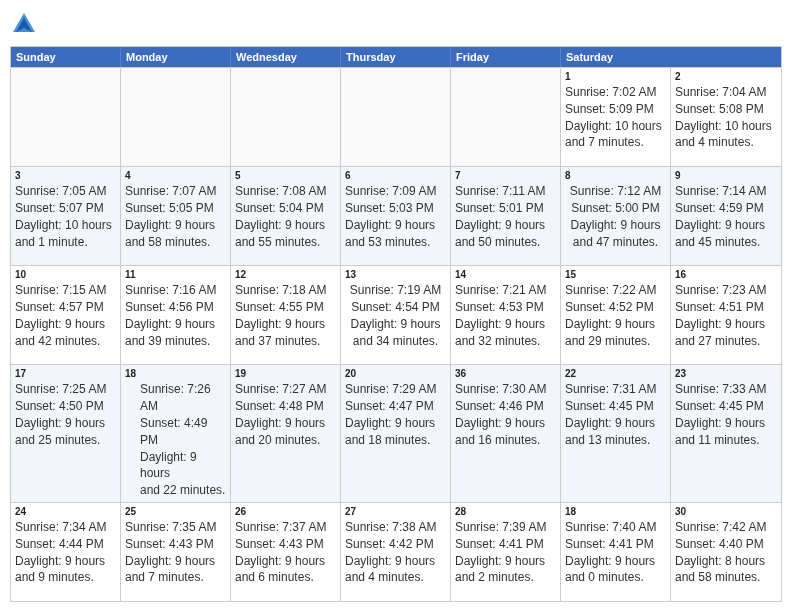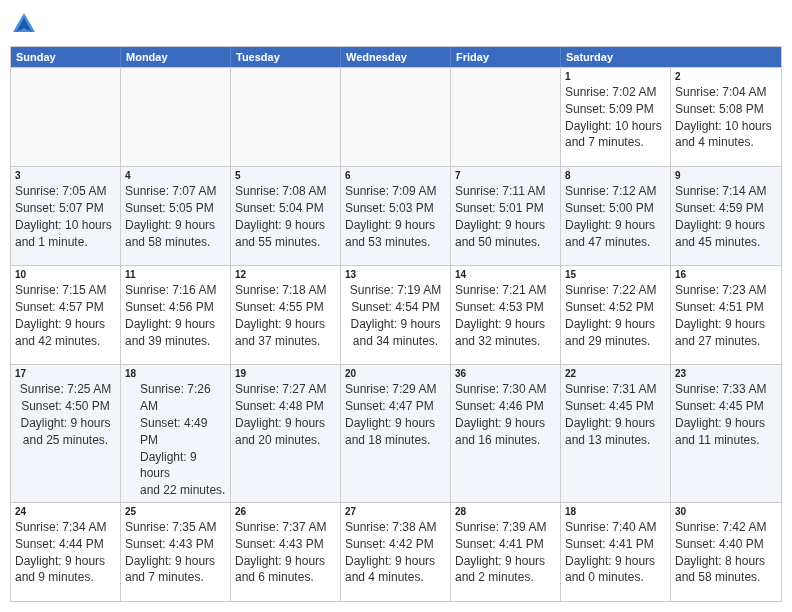--- a/index.html
+++ b/index.html
@@ -124,22 +124,22 @@
     <div class="title-area">
       <div class="month-title"></div>
       <div class="location"></div>
     </div>
   </div>
 
   <div class="calendar">
     <div class="cal-header-row">
     <div class="cal-header-cell">Sunday</div>
         <div class="cal-header-cell">Monday</div>
-        <div class="cal-header-cell">Tuesday</div>
         <div class="cal-header-cell">Wednesday</div>
+        <div class="cal-header-cell">Thursday</div>
         <div class="cal-header-cell">Friday</div>
         <div class="cal-header-cell">Saturday</div>
       </div>
     <div class="cal-body">
     <div class="cal-row">
           <div class="cal-cell empty"></div>
           <div class="cal-cell empty"></div>
           <div class="cal-cell empty"></div>
           <div class="cal-cell empty"></div>
           <div class="cal-cell empty"></div>
@@ -189,21 +189,21 @@
           </div>
           <div class="cal-cell alt-row">
             <div class="day-num">7</div>
             <div class="day-info" style="white-space: pre-line;">Sunrise: 7:11 AM
 Sunset: 5:01 PM
 Daylight: 9 hours
 and 50 minutes.</div>
           </div>
           <div class="cal-cell alt-row">
             <div class="day-num">8</div>
-            <div class="day-info" style="white-space: pre-line;">Sunrise: 7:12 AM
+            <div class="day-info" style="white-space: pre-line; text-align: center;">Sunrise: 7:12 AM
 Sunset: 5:00 PM
 Daylight: 9 hours
 and 47 minutes.</div>
           </div>
           <div class="cal-cell alt-row">
             <div class="day-num">9</div>
             <div class="day-info" style="white-space: pre-line;">Sunrise: 7:14 AM
 Sunset: 4:59 PM
 Daylight: 9 hours
 and 45 minutes.</div>
@@ -256,21 +256,21 @@
             <div class="day-num">16</div>
             <div class="day-info" style="white-space: pre-line;">Sunrise: 7:23 AM
 Sunset: 4:51 PM
 Daylight: 9 hours
 and 27 minutes.</div>
           </div>
         </div>
         <div class="cal-row">
           <div class="cal-cell alt-row">
             <div class="day-num">17</div>
-            <div class="day-info" style="white-space: pre-line; text-align: center;">Sunrise: 7:25 AM
+            <div class="day-info" style="white-space: pre-line;">Sunrise: 7:25 AM
 Sunset: 4:50 PM
 Daylight: 9 hours
 and 25 minutes.</div>
           </div>
           <div class="cal-cell alt-row">
             <div class="day-num">18</div>
             <div class="day-info" style="white-space: pre-line; margin-left: 15px;">Sunrise: 7:26 AM
 Sunset: 4:49 PM
 Daylight: 9 hours
 and 22 minutes.</div>

